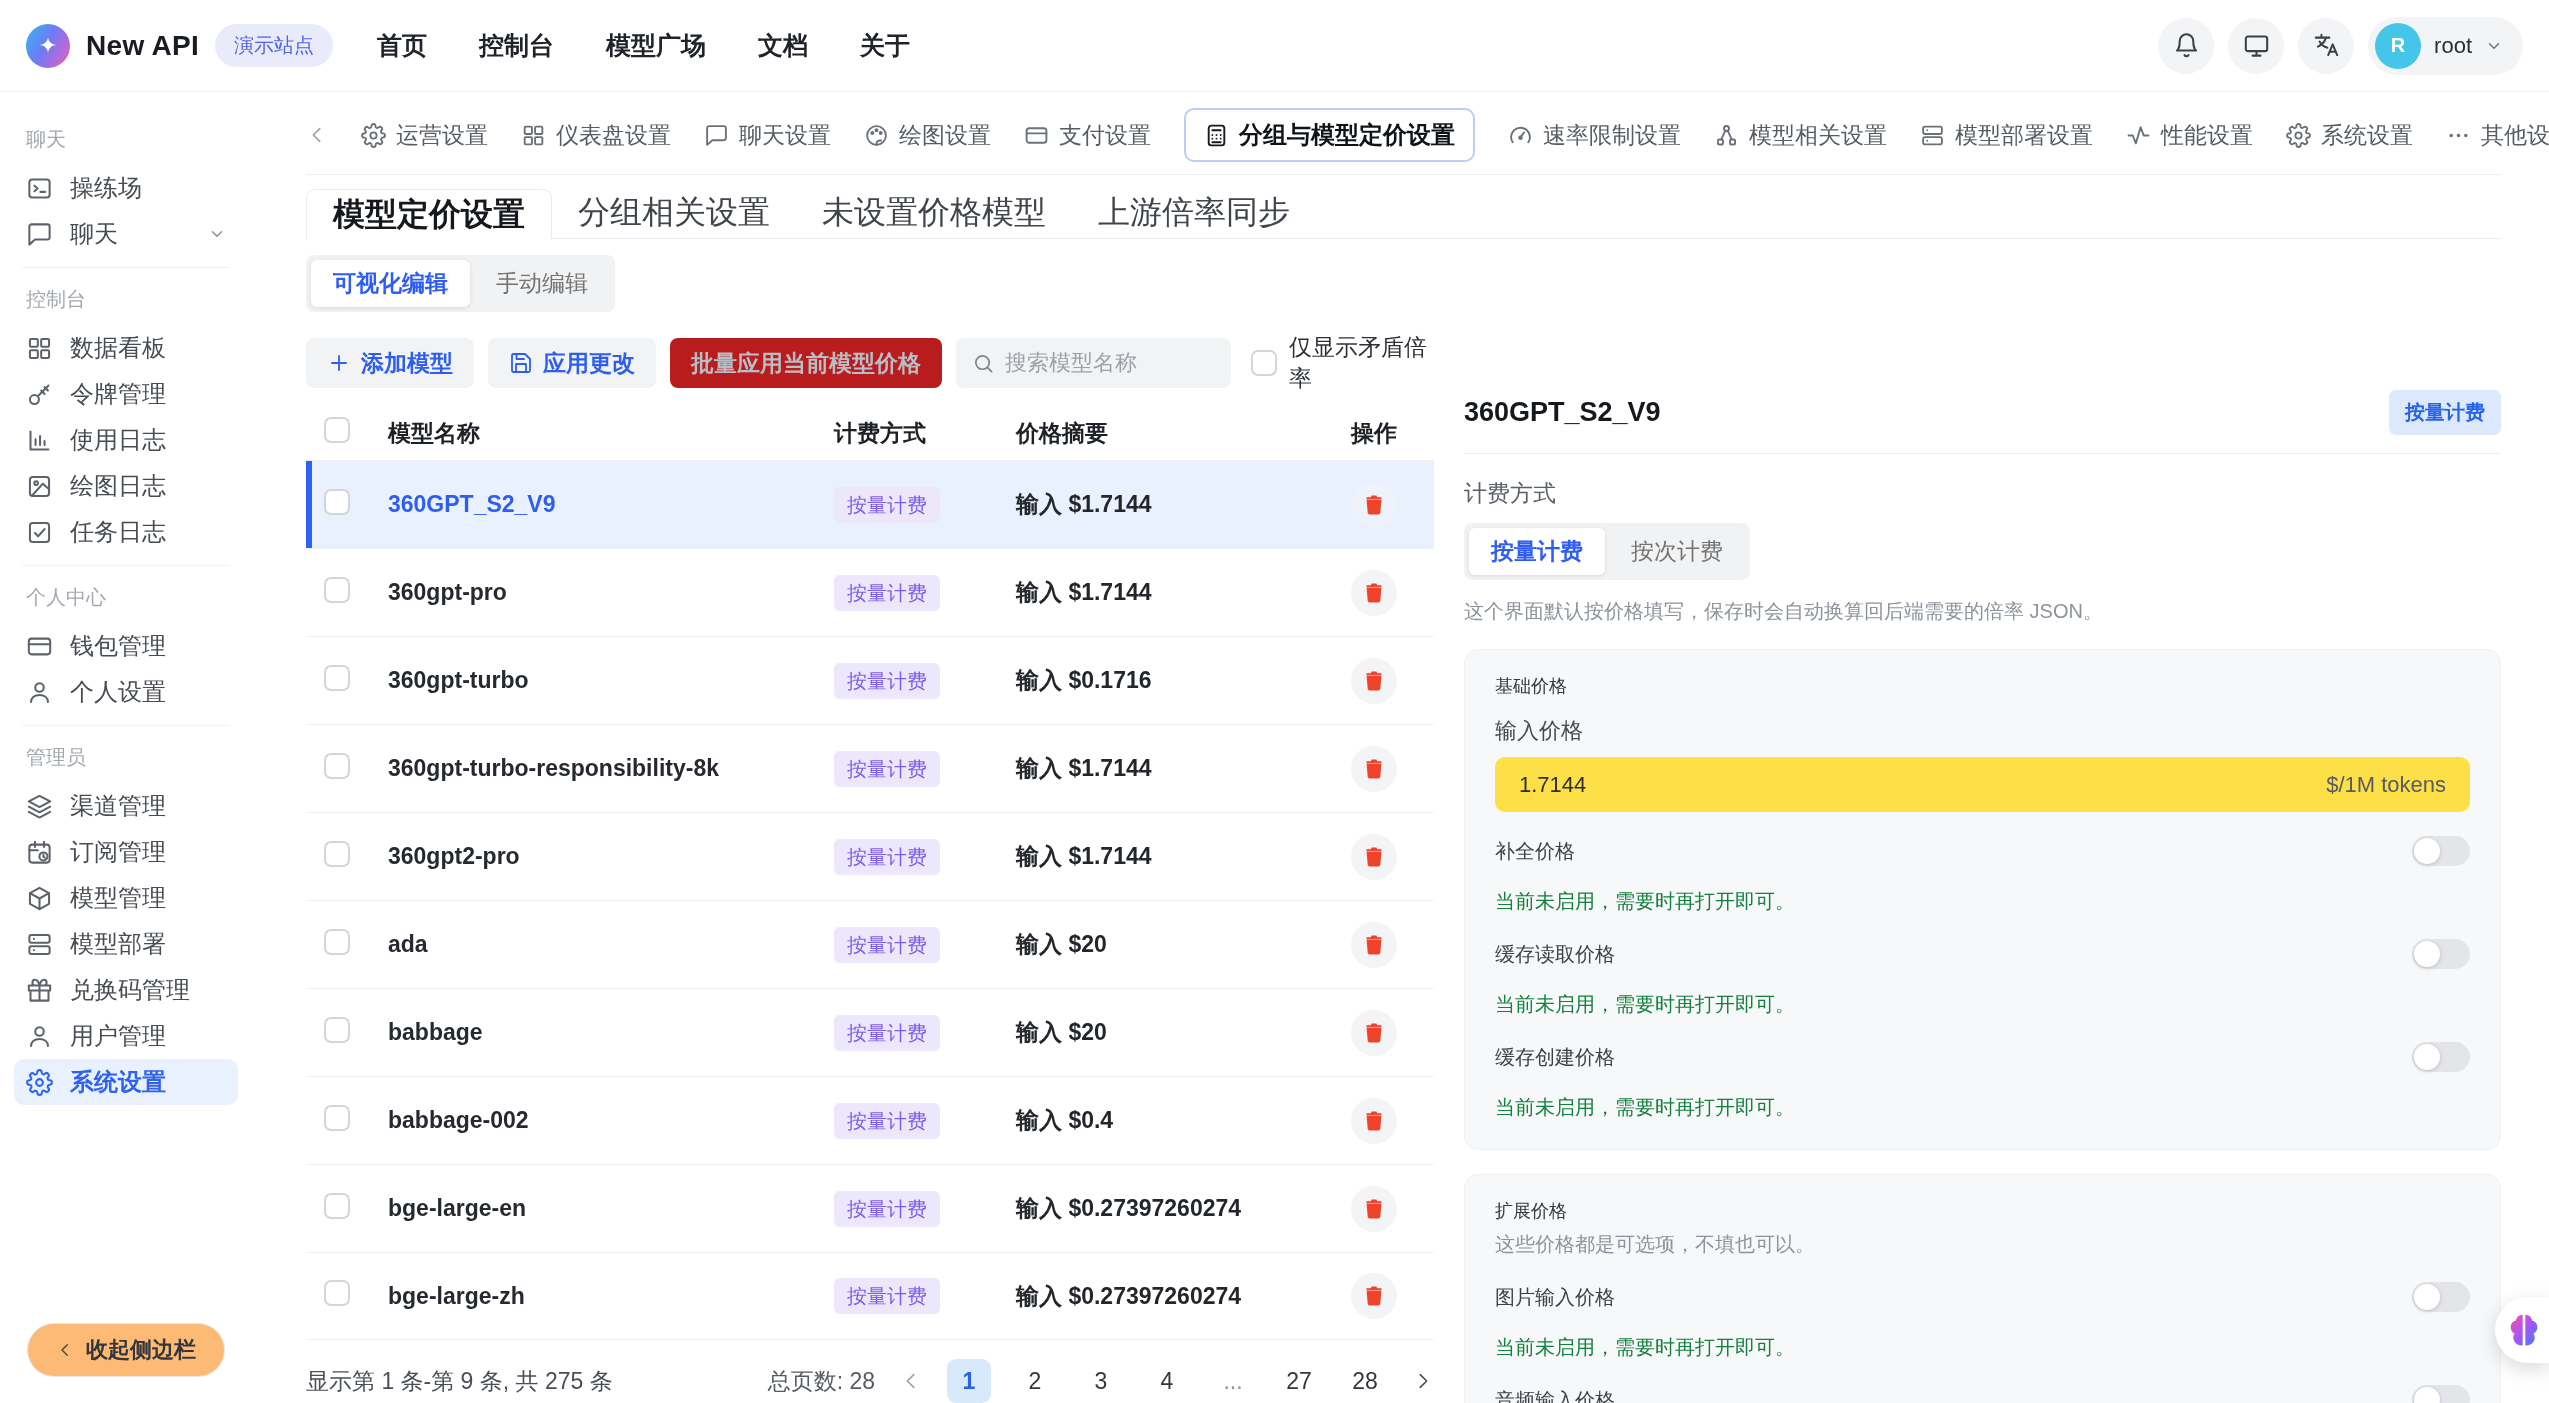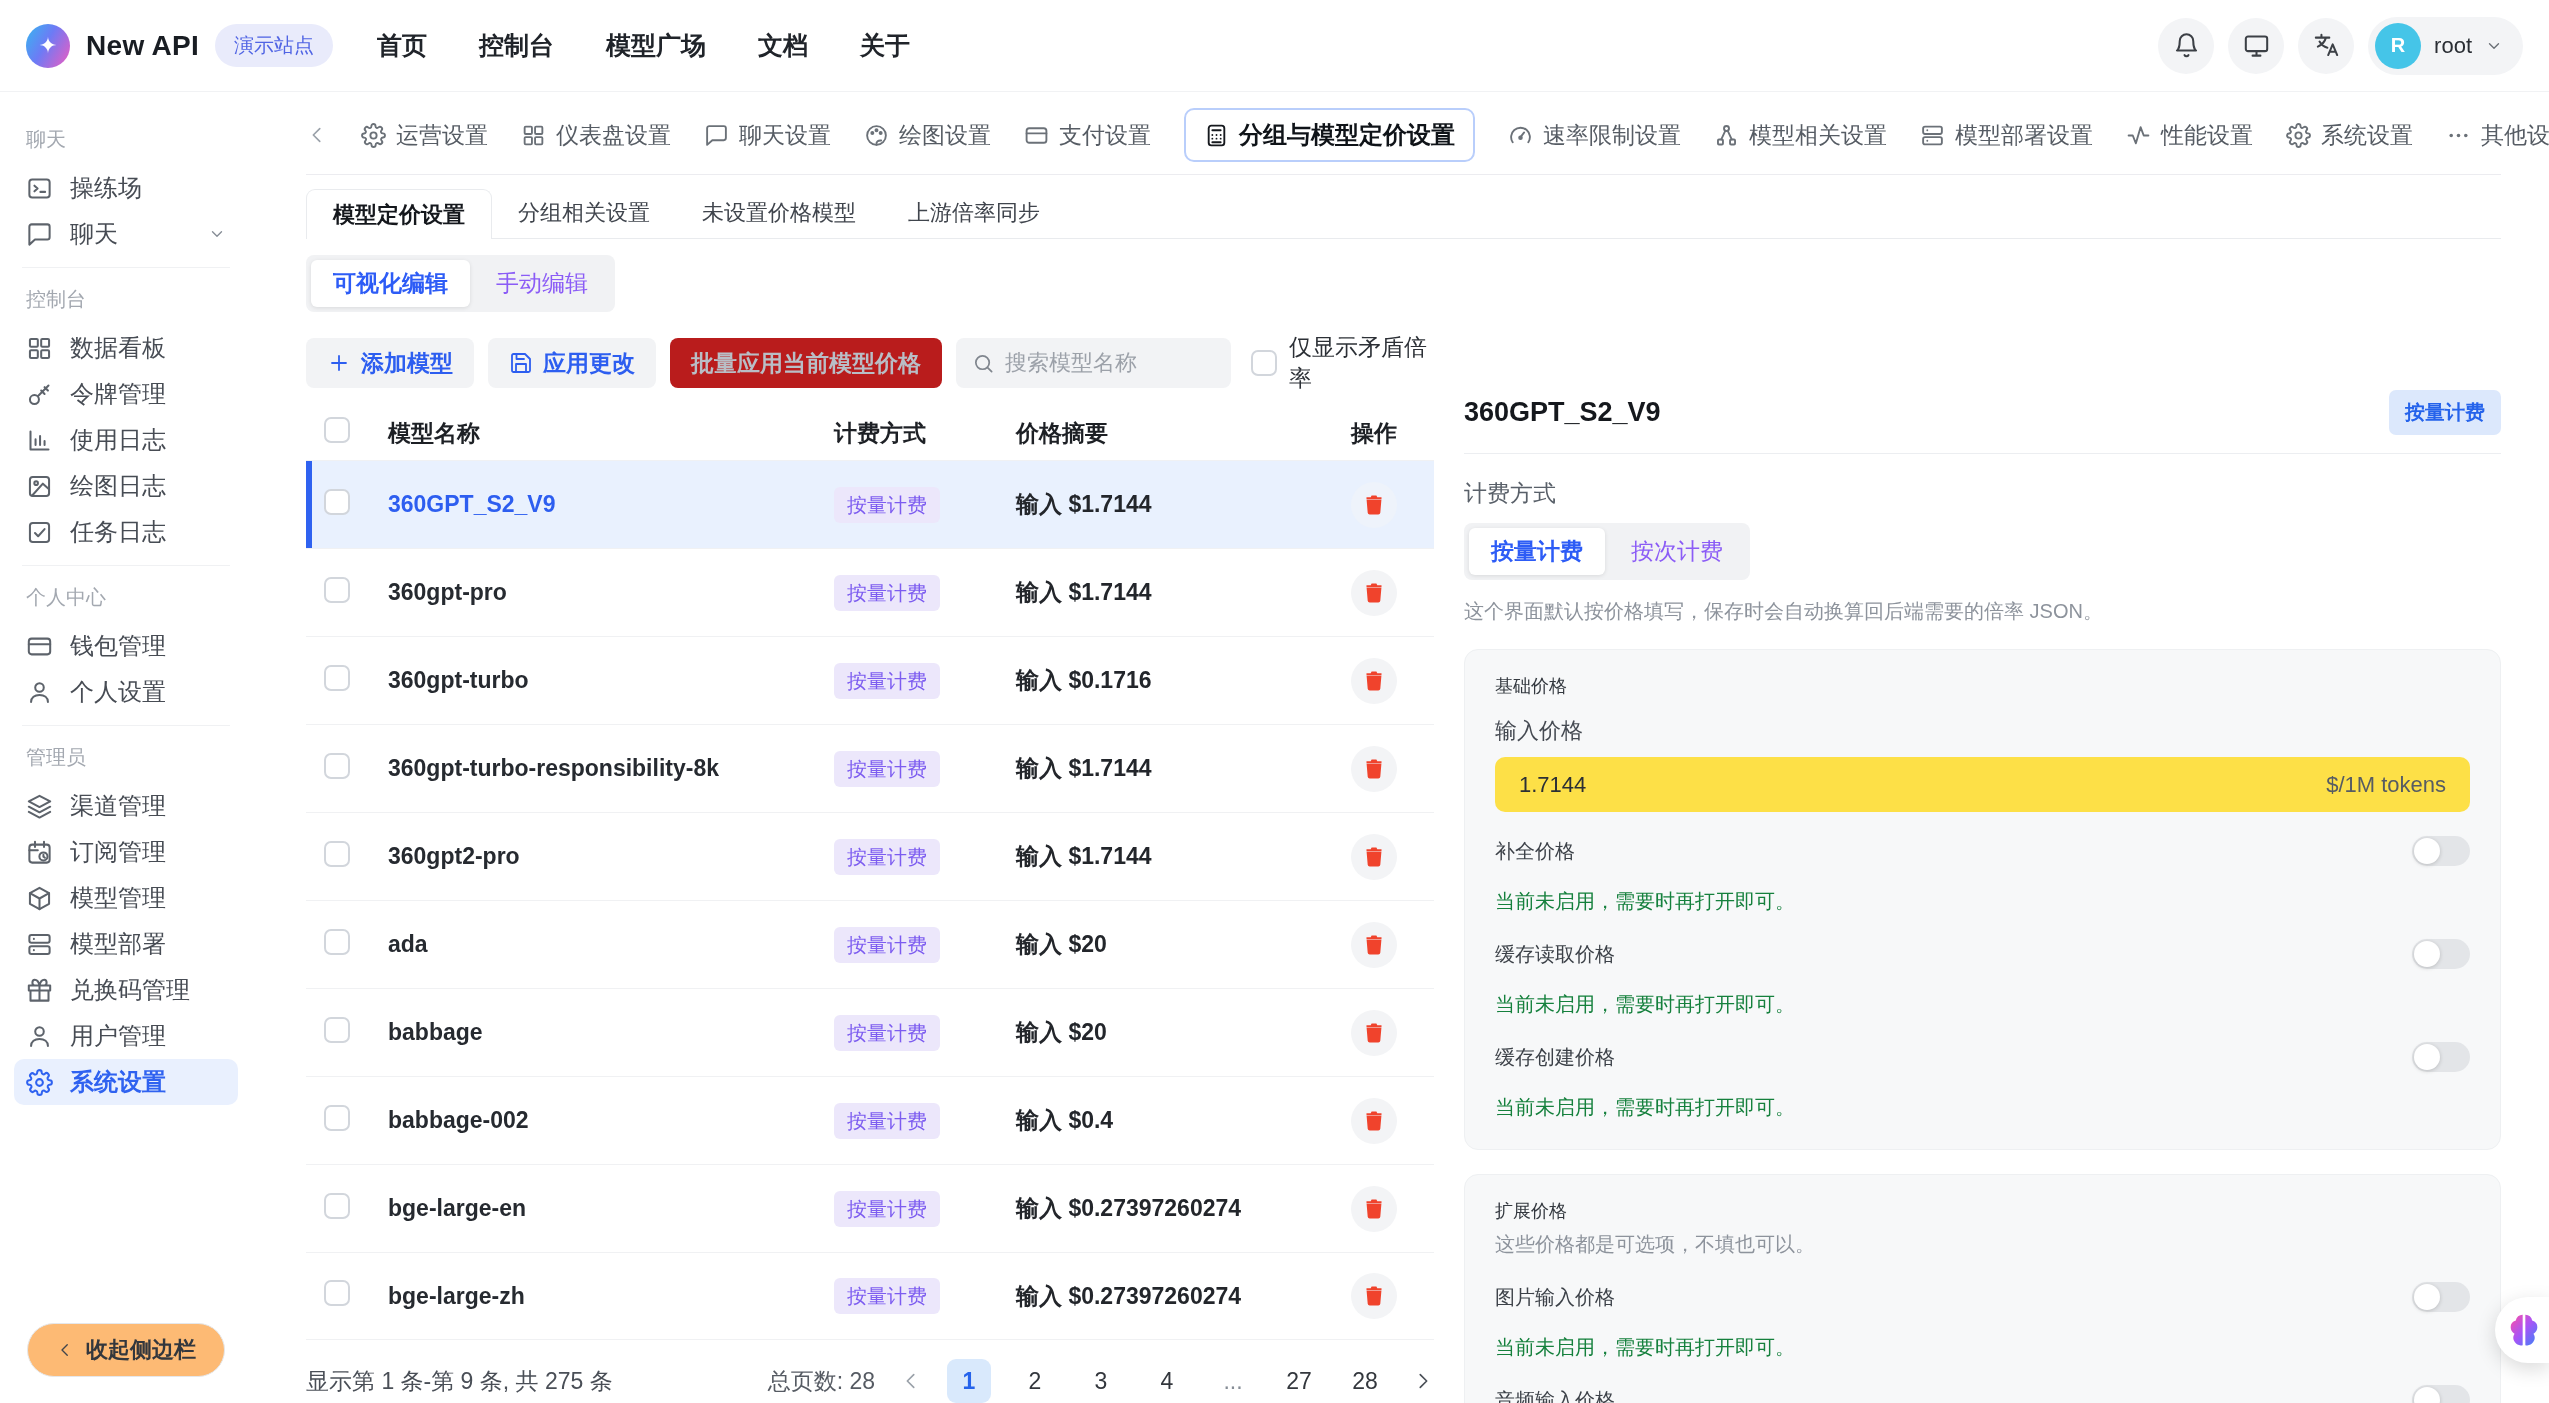--- a/index.html
+++ b/index.html
@@ -45,26 +45,26 @@
   
   .settings-tabs { display: flex; align-items: center; gap: 33px; border-bottom: 1px solid #ececf0; padding-bottom: 12px; }
   .stab { display: flex; align-items: center; gap: 10px; font-size: 23px; color: #565c64; white-space: nowrap; cursor: pointer; }
   .stab .icon { width: 25px; height: 25px; color: #6b7178; }
   .stab.active { border: 2px solid #b9cefb; border-radius: 10px; background: #fff; padding: 9px 18px; font-size: 24px; font-weight: 700; color: #0f1318; }
   .stab.active .icon { color: #15181d; }
   .tab-chev { width: 22px; height: 22px; color: #9aa1a9; flex: none; cursor: pointer; }
 
   
   .subtabs { display: flex; align-items: flex-end; border-bottom: 1px solid #e9ebee; margin-top: 12px; height: 52px; }
-  .subtab { padding: 0 26px; height: 50px; display: flex; align-items: center; font-size: 22px; color: #40454d; cursor: pointer; }
+  .subtab { padding: 0 26px; height: 50px; display: flex; align-items: center; font-size: 32px; color: #40454d; cursor: pointer; }
   .subtab.active { background: #fff; border: 1px solid #e9ebee; border-bottom: none; border-radius: 9px 9px 0 0; font-weight: 700; color: #15181d; position: relative; top: 1px; }
 
   
   .segmented { display: inline-flex; background: #f1f2f4; border-radius: 8px; padding: 5px; gap: 4px; }
-  .seg-chip { padding: 8px 22px; font-size: 23px; color: #8b5cf6; border-radius: 6px; cursor: pointer; white-space: nowrap; }
+  .seg-chip { padding: 8px 22px; font-size: 23px; color: #737373; border-radius: 6px; cursor: pointer; white-space: nowrap; }
   .seg-chip.active { background: #fff; color: #2d5cf6; font-weight: 700; box-shadow: 0 1px 4px rgba(0,0,0,.10); }
   .mode-row { margin-top: 16px; }
 
   
   .columns { display: flex; gap: 30px; margin-top: 20px; align-items: flex-start; }
   .table-panel { width: 1128px; flex: none; }
 
   
   .toolbar { display: flex; align-items: center; gap: 14px; }
   .tbtn { height: 50px; border-radius: 8px; background: #f2f3f5; border: none; padding: 0 21px; display: inline-flex; align-items: center; gap: 10px; font-size: 23px; font-weight: 600; font-family: inherit; cursor: pointer; white-space: nowrap; }

